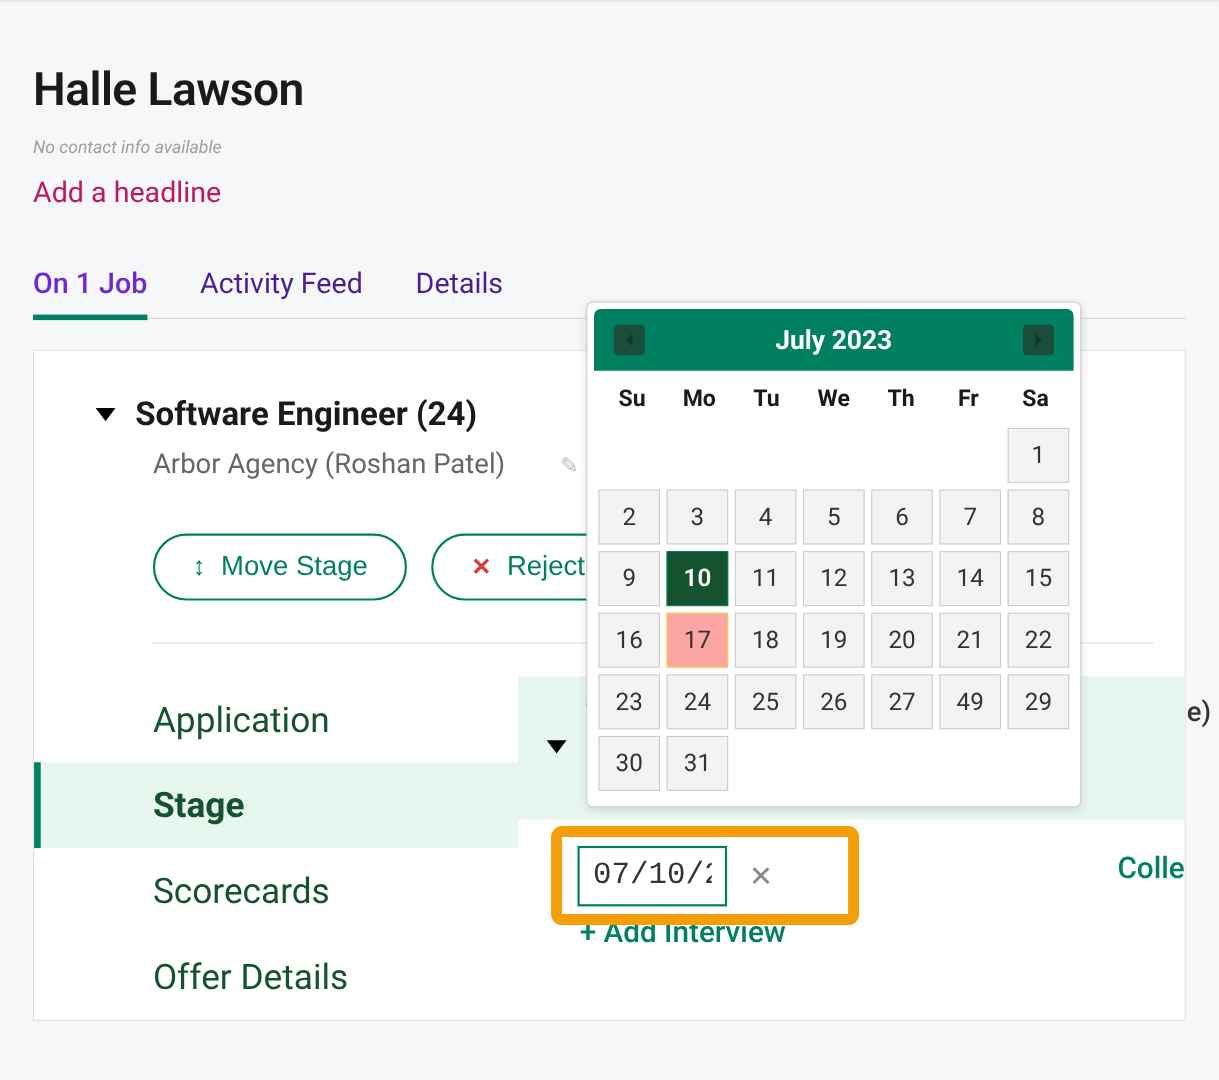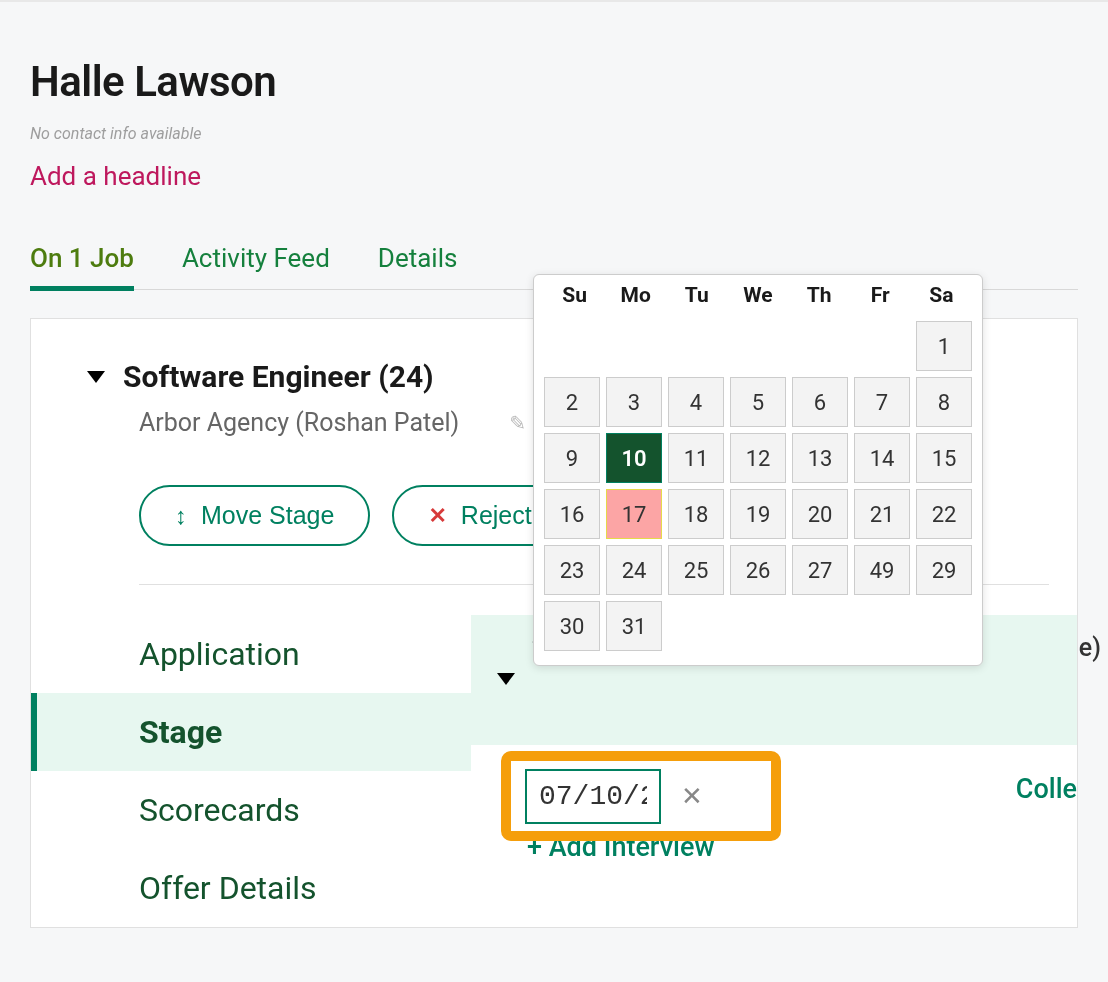--- a/index.html
+++ b/index.html
@@ -33,27 +33,27 @@
     display: inline-block;
   }
   .tabs {
     display: flex;
     gap: 48px;
     margin-top: 52px;
     border-bottom: 1px solid #d8d8d8;
   }
   .tab {
     font-size: 26px;
-    color: #15803d;
+    color: #4c1d95;
     padding-bottom: 16px;
     cursor: pointer;
     position: relative;
   }
   .tab.active {
-    color: #4d7c0f;
+    color: #6d28d9;
     font-weight: 500;
   }
   .tab.active::after {
     content: "";
     position: absolute;
     left: 0; right: 0; bottom: -2px;
     height: 5px;
     background: #008060;
   }
   .card {
@@ -361,20 +361,33 @@
     </div>
   </div>
 </div>
 
 <div class="date-highlight">
   <input class="date-input" type="text" value="07/10/2023" style="">
   <span class="date-close">✕</span>
 </div>
 
 <div class="datepicker">
+  <div class="dp-header">
+    <span class="dp-nav">
+      <svg viewBox="0 0 10 14">
+          <polygon points="8,1 2,7 8,13" fill="#0a3d2c"></polygon>
+        </svg>
+    </span>
+    <span>July 2023</span>
+    <span class="dp-nav">
+      <svg viewBox="0 0 10 14">
+          <polygon points="2,1 8,7 2,13" fill="#0a3d2c"></polygon>
+        </svg>
+    </span>
+  </div>
   <div class="dp-dow" id="dp-dow">
       <div>Su</div>
       <div>Mo</div>
       <div>Tu</div>
       <div>We</div>
       <div>Th</div>
       <div>Fr</div>
       <div>Sa</div>
     </div>
   <div class="dp-grid" id="dp-grid">

